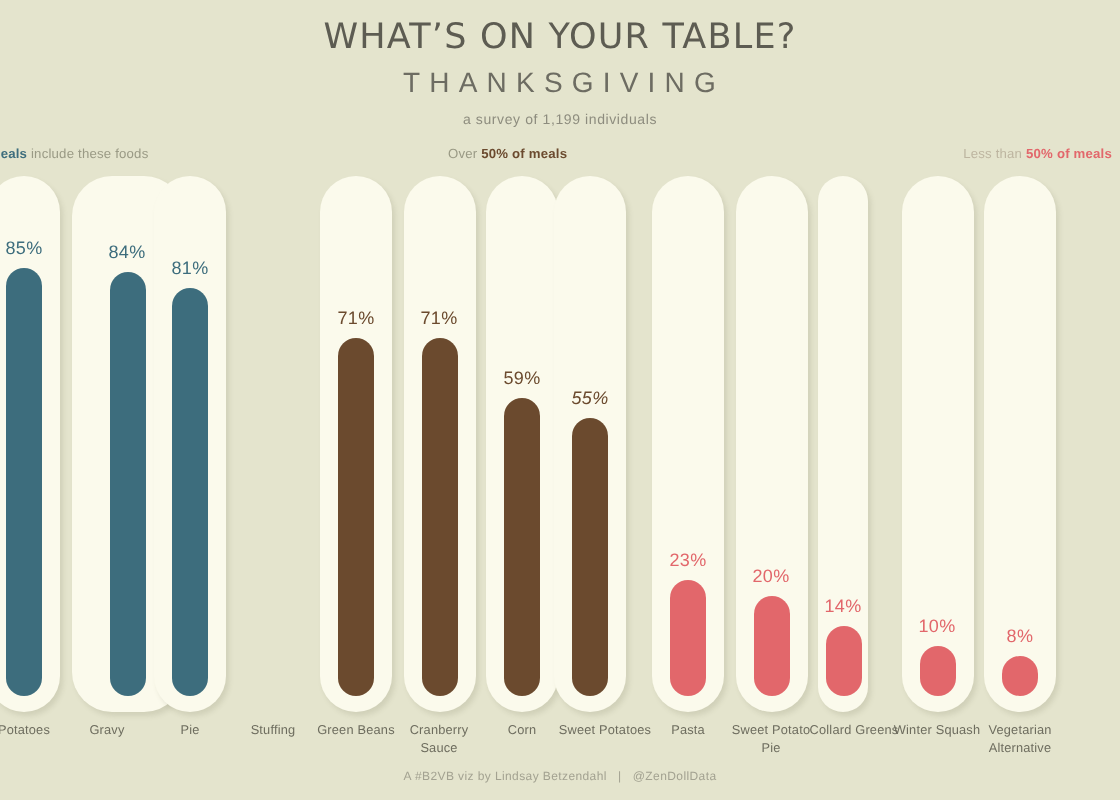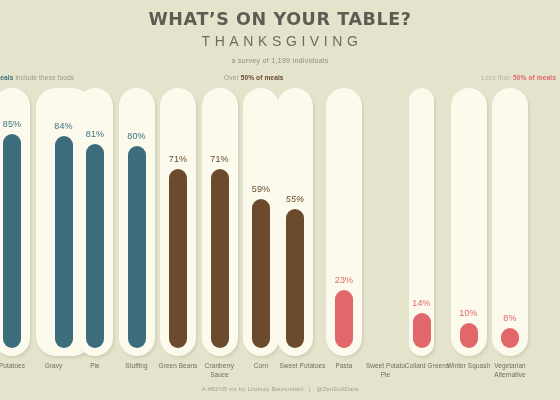--- a/index.html
+++ b/index.html
@@ -29,21 +29,21 @@
   .header {
     position: absolute;
     left: 0;
     top: 10px;
     width: 560px;
     text-align: center;
   }
   .title-main {
     font-family: "DejaVu Sans", sans-serif;
     font-size: 17.5px;
-    font-weight: bold;
+    font-weight: normal;
     letter-spacing: 0.6px;
     color: #5d5c52;
     line-height: 1.1;
     margin: 0;
   }
   .title-sub {
     font-family: "Liberation Sans", sans-serif;
     font-size: 14px;
     font-weight: 400;
     letter-spacing: 4.6px;
@@ -189,25 +189,20 @@
       <div class="col" style="left: 35.5px; width: 56px;">
         <div class="track"></div>
         <div class="fill teal" style="height: 211.68px;"></div>
         <div class="val teal" style="bottom: 224.68px;">84%</div>
       </div>
       <div class="col" style="left: 77px; width: 36px;">
         <div class="track"></div>
         <div class="fill teal" style="height: 204.12px;"></div>
         <div class="val teal" style="bottom: 217.12px;">81%</div>
       </div>
-      <div class="col" style="left: 118.5px; width: 36px;">
-        <div class="track"></div>
-        <div class="fill teal" style="height: 201.6px;"></div>
-        <div class="val teal" style="bottom: 214.6px;">80%</div>
-      </div>
       <div class="col" style="left: 160px; width: 36px;">
         <div class="track"></div>
         <div class="fill brown" style="height: 178.92px;"></div>
         <div class="val brown" style="bottom: 191.92px;">71%</div>
       </div>
       <div class="col" style="left: 201.5px; width: 36px;">
         <div class="track"></div>
         <div class="fill brown" style="height: 178.92px;"></div>
         <div class="val brown" style="bottom: 191.92px;">71%</div>
       </div>
@@ -218,20 +213,25 @@
       </div>
       <div class="col" style="left: 277px; width: 36px; font-style: italic;">
         <div class="track"></div>
         <div class="fill brown" style="height: 138.6px;"></div>
         <div class="val brown" style="bottom: 151.6px;">55%</div>
       </div>
       <div class="col" style="left: 326px; width: 36px;">
         <div class="track"></div>
         <div class="fill red" style="height: 57.96px;"></div>
         <div class="val red" style="bottom: 70.96px;">23%</div>
+      </div>
+      <div class="col" style="left: 367.5px; width: 36px;">
+        <div class="track"></div>
+        <div class="fill red" style="height: 50.4px;"></div>
+        <div class="val red" style="bottom: 63.4px;">20%</div>
       </div>
       <div class="col" style="left: 409px; width: 25px;">
         <div class="track"></div>
         <div class="fill red" style="height: 35.28px;"></div>
         <div class="val red" style="bottom: 48.28px;">14%</div>
       </div>
       <div class="col" style="left: 450.5px; width: 36px;">
         <div class="track"></div>
         <div class="fill red" style="height: 25.2px;"></div>
         <div class="val red" style="bottom: 38.2px;">10%</div>

